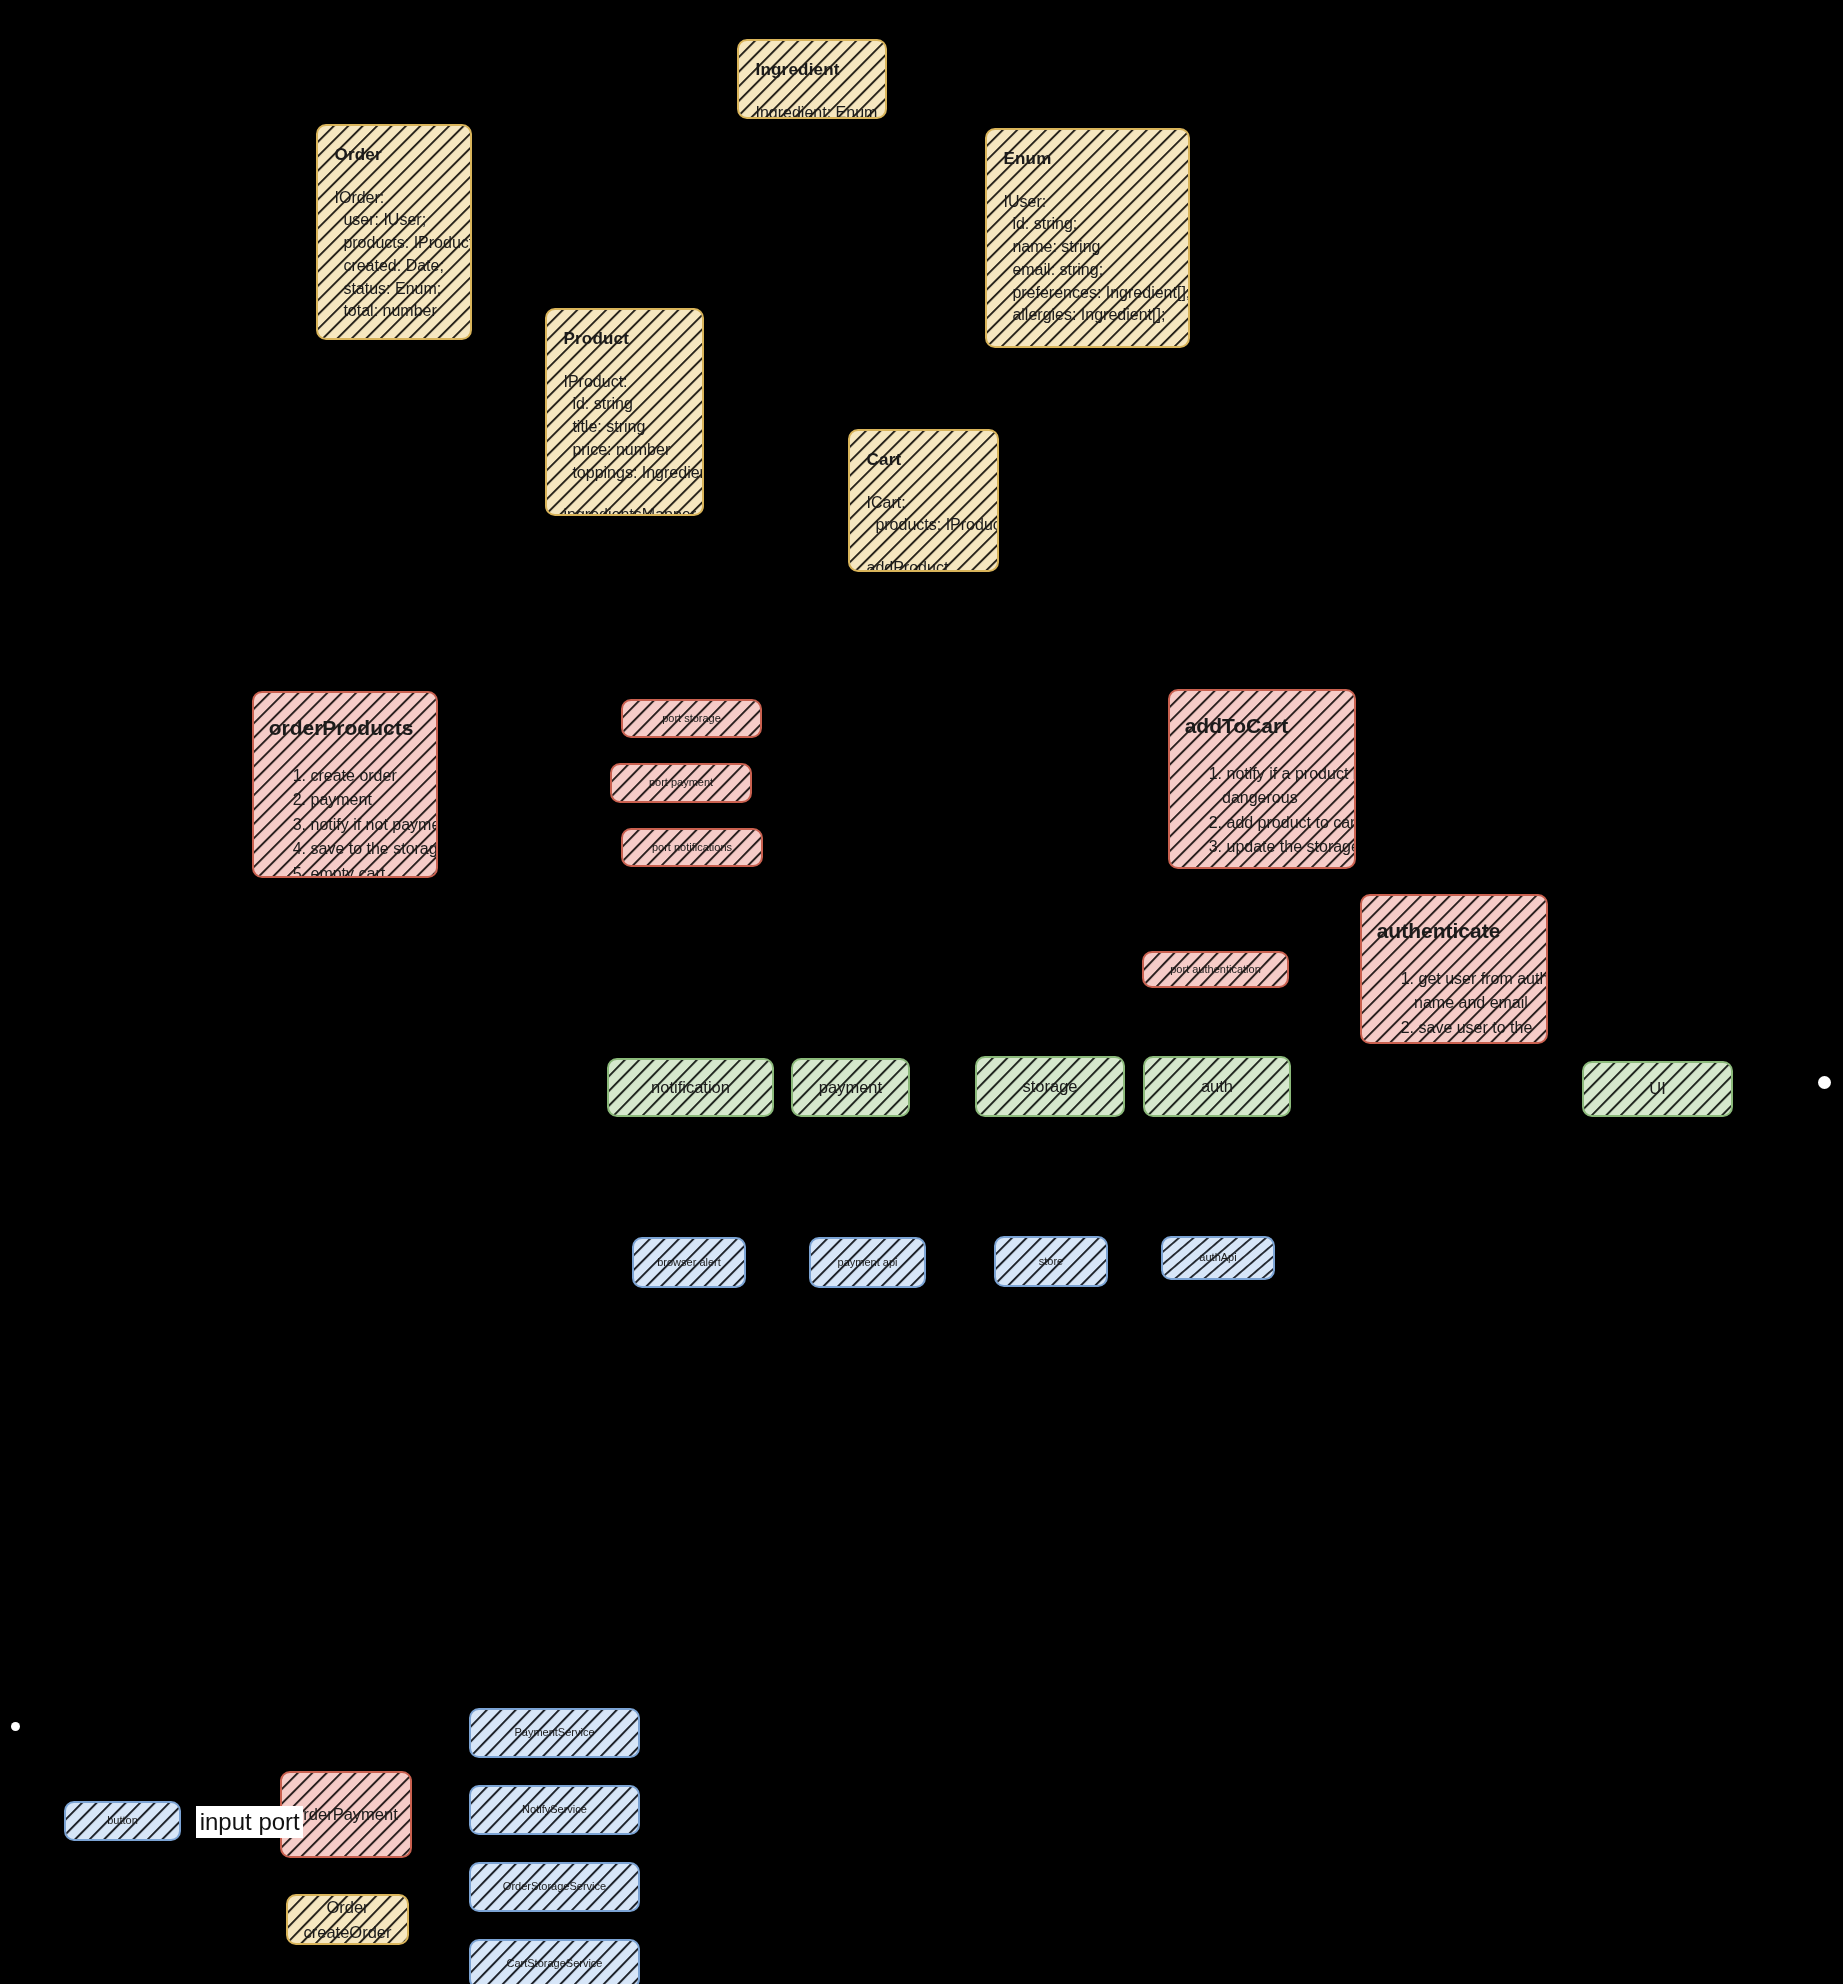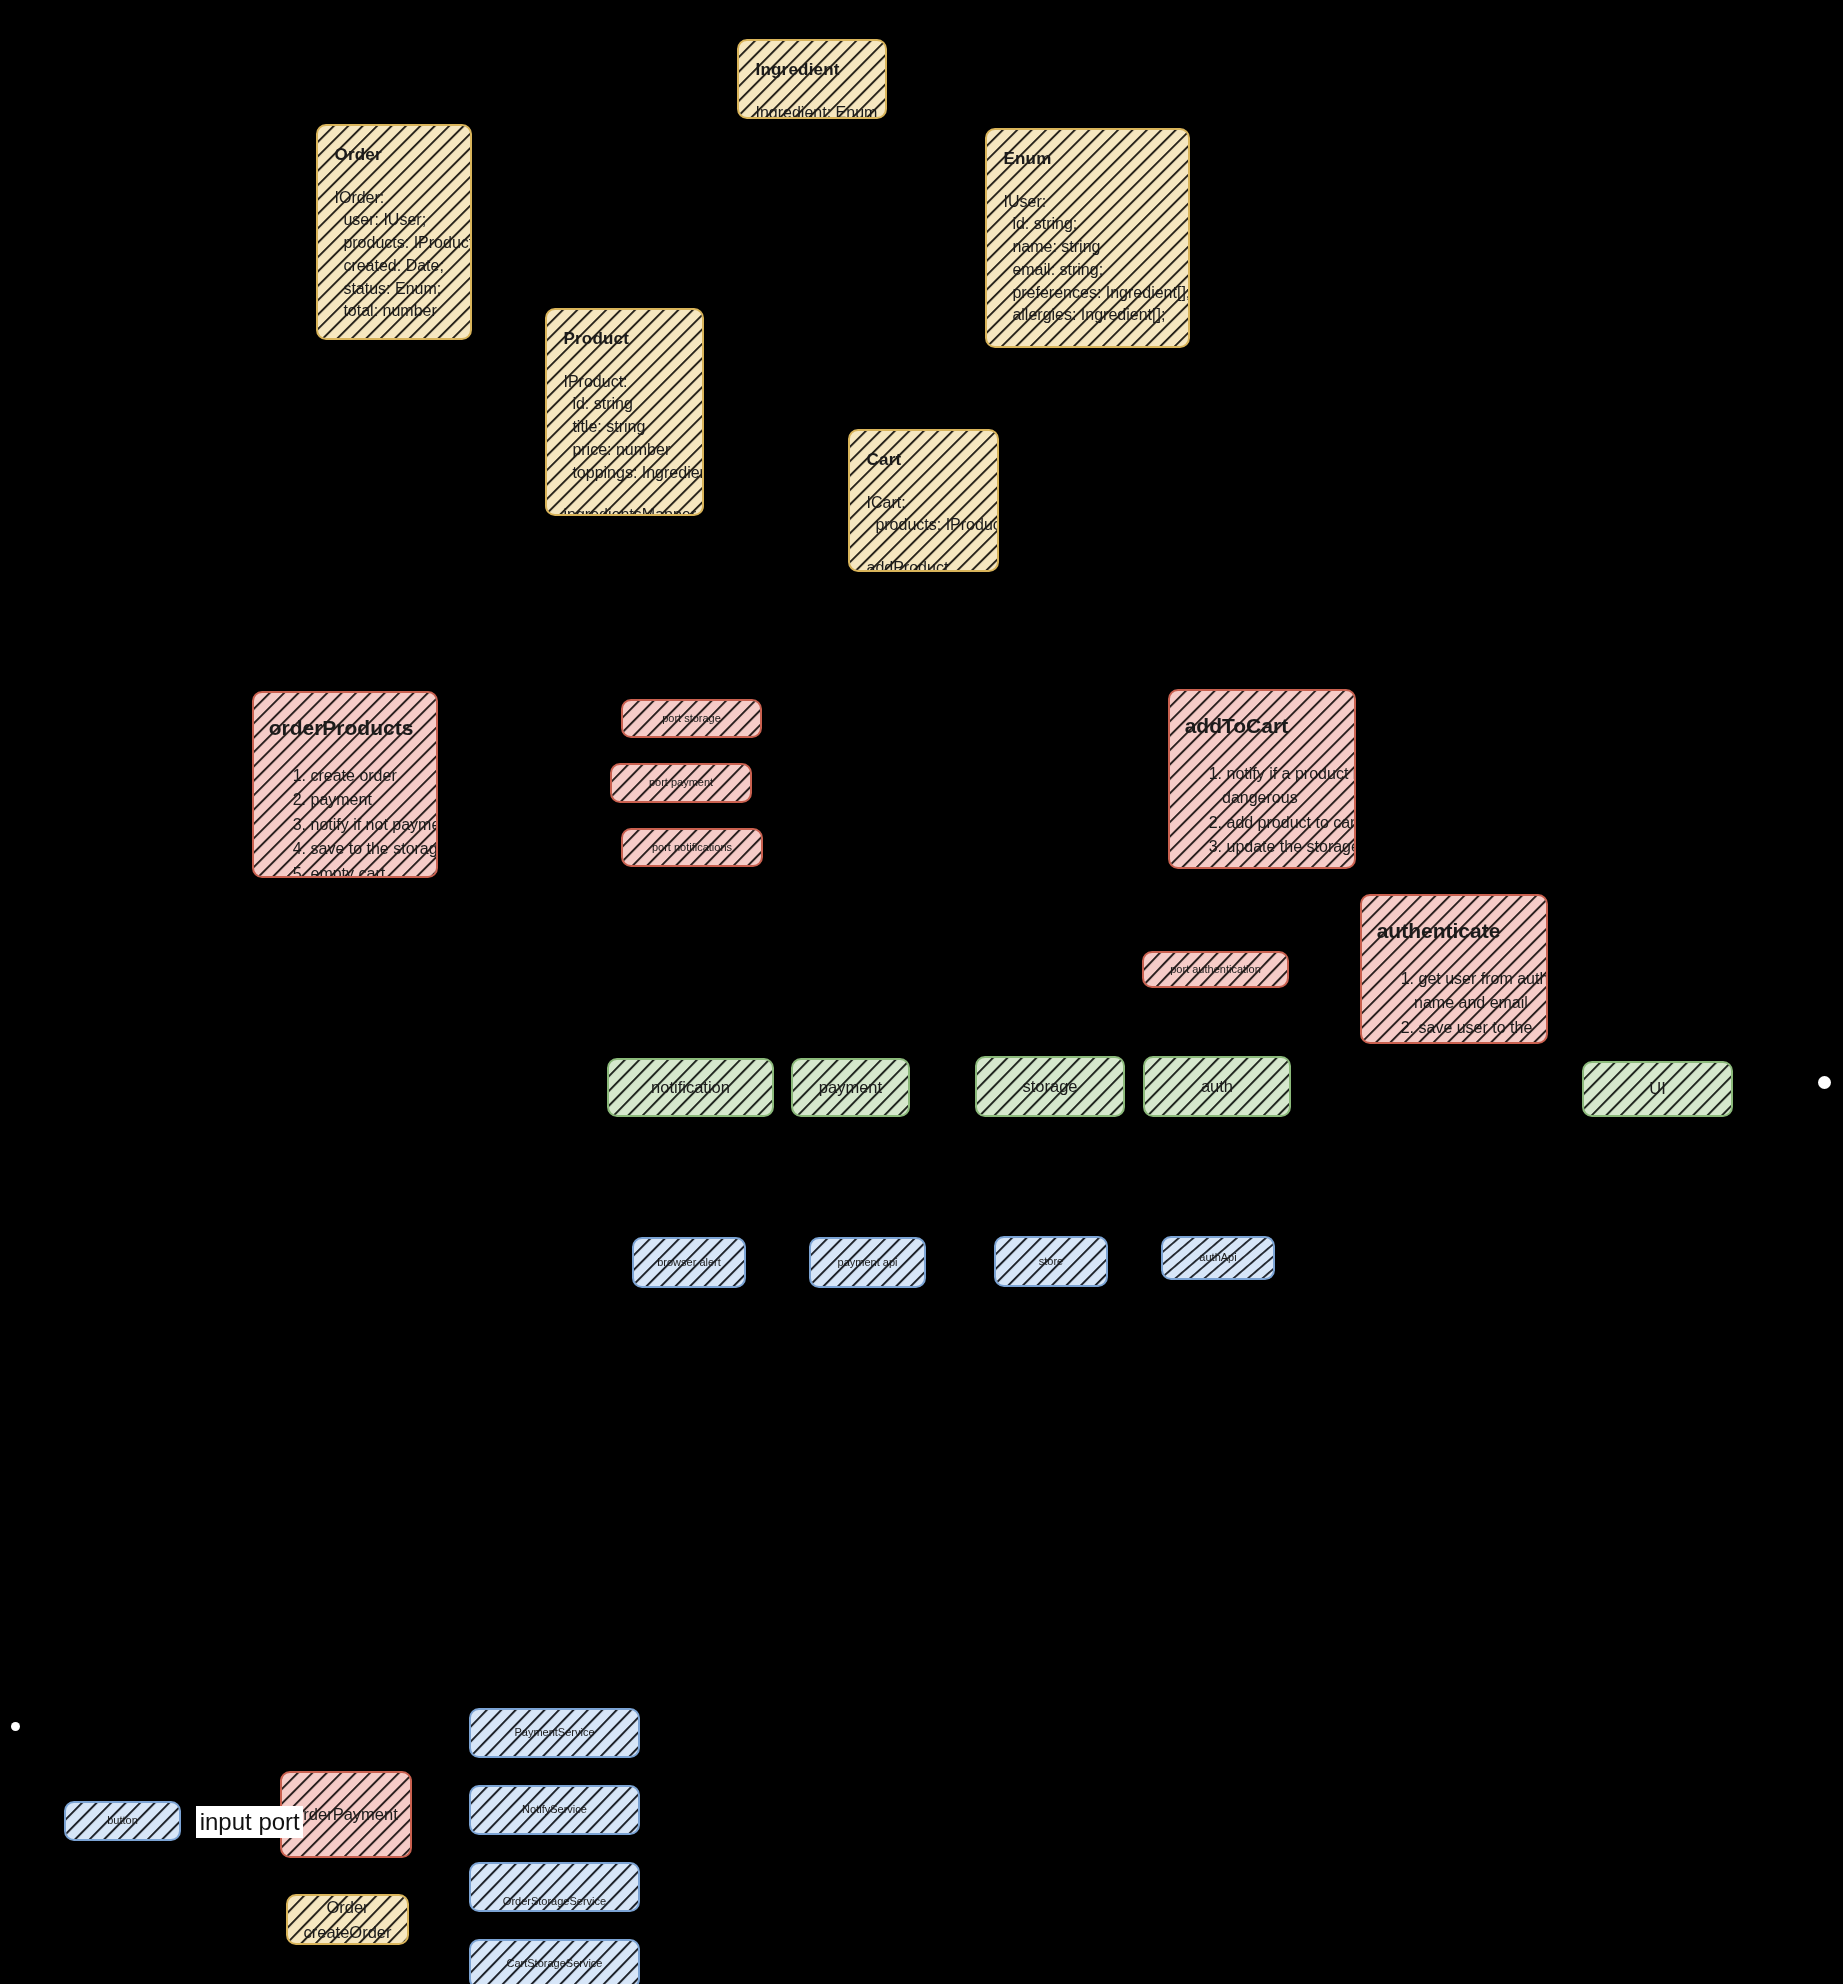--- a/index.html
+++ b/index.html
@@ -289,21 +289,21 @@
           <rect width="100%" height="100%" fill="url(#hatchBlue)" opacity="0.92"></rect>
         </svg>
         <div class="content">PaymentService</div>
       </div>
       <div class="node pal-blue plain small" style="left: 469px; top: 1785px; width: 171px; height: 50px;">
         <svg class="hatch" width="100%" height="100%" preserveAspectRatio="none" viewBox="0 0 180 48">
           <rect width="100%" height="100%" fill="url(#hatchBlue)" opacity="0.92"></rect>
         </svg>
         <div class="content">NotifyService</div>
       </div>
-      <div class="node pal-blue plain small" style="left: 469px; top: 1862px; width: 171px; height: 50px; align-items: flex-end;">
+      <div class="node pal-blue plain small" style="left: 469px; top: 1862px; width: 171px; height: 50px;">
         <svg class="hatch" width="100%" height="100%" preserveAspectRatio="none" viewBox="0 0 180 48">
           <rect width="100%" height="100%" fill="url(#hatchBlue)" opacity="0.92"></rect>
         </svg>
         <div class="content">OrderStorageService</div>
       </div>
       <div class="node pal-blue plain small" style="left: 469px; top: 1939px; width: 171px; height: 50px;">
         <svg class="hatch" width="100%" height="100%" preserveAspectRatio="none" viewBox="0 0 180 48">
           <rect width="100%" height="100%" fill="url(#hatchBlue)" opacity="0.92"></rect>
         </svg>
         <div class="content">CartStorageService</div>

